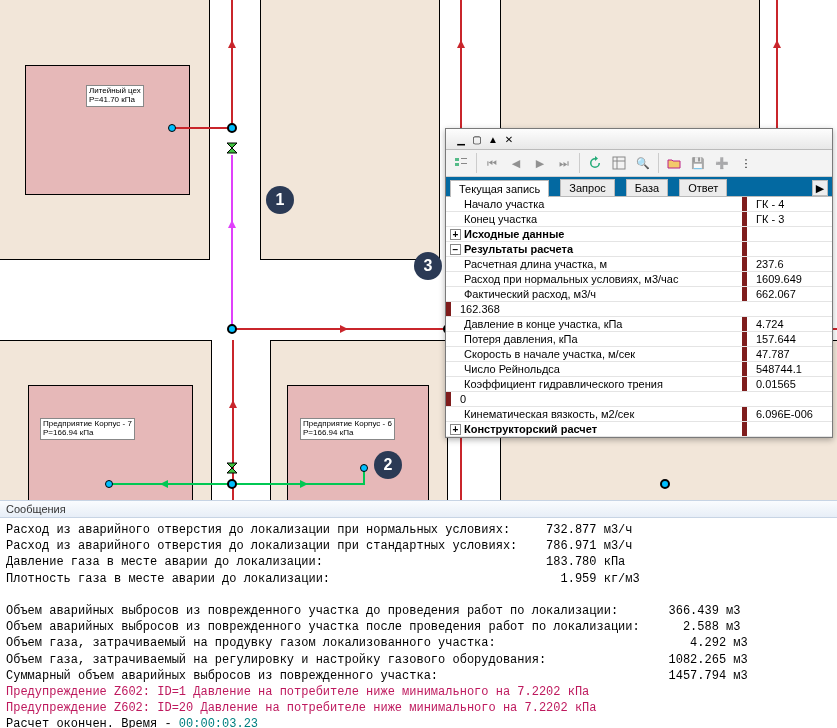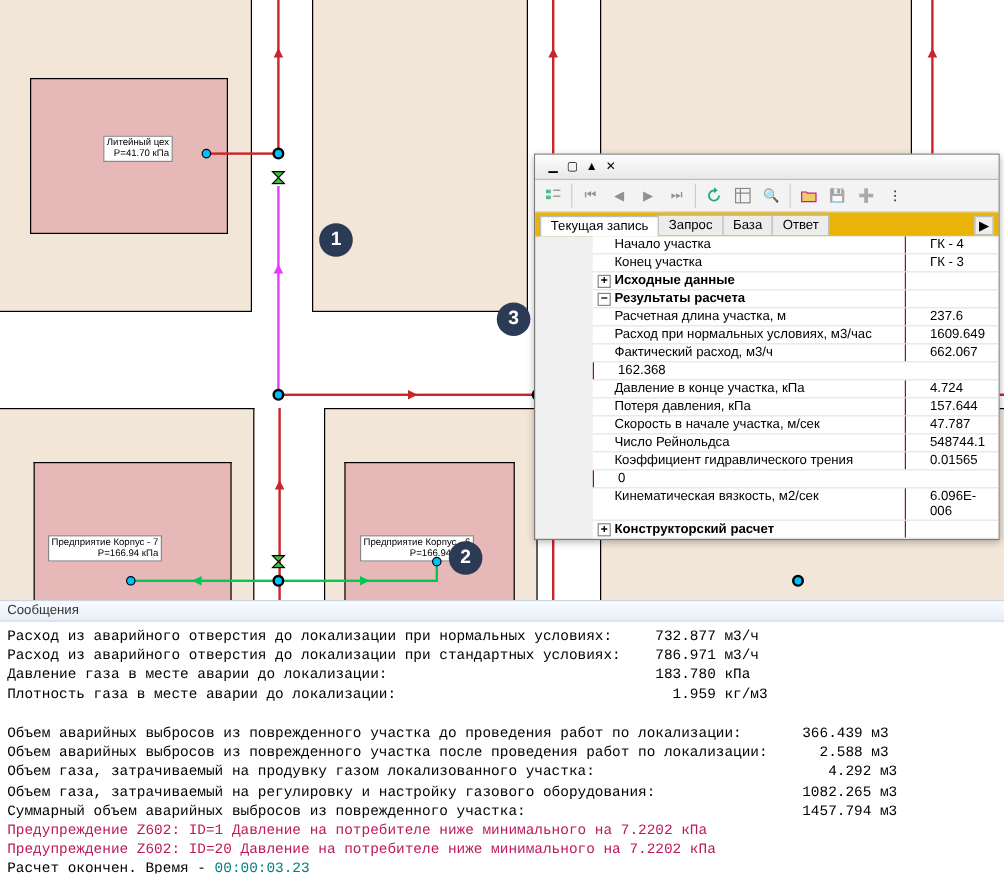--- a/index.html
+++ b/index.html
@@ -1,21 +1,21 @@
 <!DOCTYPE html>
 <html><head>
 <meta charset="utf-8">
 <style>
   * { box-sizing: border-box; margin: 0; padding: 0; }
   body { font-family: Tahoma, Arial, sans-serif; font-size: 11px; background: #fff; width: 837px; height: 728px; overflow: hidden; position: relative; }
   
   .map-area { position: relative; width: 837px; height: 500px; background: #fff; overflow: hidden; }
   .zone { position: absolute; background: #f2e6d9; border: 1px solid #000; }
   .building { position: absolute; background: #e6b8b8; border: 1px solid #000; }
-  .building-label { position: absolute; background: #fff; border: 1px solid #888; padding: 1px 2px; font-size: 8px; line-height: 1.1; text-align: right; white-space: nowrap; margin-top: 28px; }
+  .building-label { position: absolute; background: #fff; border: 1px solid #888; padding: 1px 2px; font-size: 8px; line-height: 1.1; text-align: left; white-space: nowrap; }
   
   .node { position: absolute; width: 10px; height: 10px; border-radius: 50%; border: 2px solid #000; background: #00bfff; transform: translate(-50%, -50%); }
   .node.small { width: 8px; height: 8px; border-width: 1.5px; }
   .valve { position: absolute; width: 12px; height: 12px; transform: translate(-50%,-50%); }
   .valve svg { width: 100%; height: 100%; display: block; }
   
   .pipe { position: absolute; background: #c9252b; }
   .pipe.magenta { background: #e040fb; }
   .pipe.green { background: #00c853; }
   
@@ -30,29 +30,29 @@
   
   .panel {
     position: absolute; left: 445px; top: 128px; width: 388px; background: #f0f0f0; border: 1px solid #7a7a7a; box-shadow: 0 2px 6px rgba(0,0,0,.3); z-index: 40;
   }
   .panel-title { background: linear-gradient(#fdfdfd,#e8e8e8); padding: 3px 6px; font-size: 12px; display: flex; align-items: center; border-bottom: 1px solid #bbb; }
   .panel-title .wt { flex: 1; }
   .win-btn { width: 14px; height: 14px; margin-left: 2px; display: inline-flex; align-items: center; justify-content: center; font-size: 10px; cursor: pointer; }
   .toolbar { background: #f3f3f3; padding: 2px 4px; display: flex; align-items: center; gap: 2px; border-bottom: 1px solid #d0d0d0; }
   .tb-btn { width: 22px; height: 22px; display: inline-flex; align-items: center; justify-content: center; border: 1px solid transparent; cursor: pointer; }
   .tb-sep { width: 1px; height: 20px; background: #ccc; margin: 0 2px; }
-  .tabstrip { background: #eab308; padding: 2px 4px 0; display: flex; gap: 0; border-bottom: 1px solid #bbb; align-items: flex-end; }
+  .tabstrip { background: #0369a1; padding: 2px 4px 0; display: flex; gap: 12px; border-bottom: 1px solid #bbb; align-items: flex-end; }
   .tab { padding: 2px 8px; font-size: 11px; border: 1px solid #bbb; border-bottom: none; background: #ececec; cursor: pointer; margin-right: -1px; }
   .tab.active { background: #fff; position: relative; top: 1px; }
   .tabstrip .scroll-r { margin-left: auto; width: 16px; height: 16px; border: 1px solid #bbb; background: #eee; display: flex; align-items: center; justify-content: center; }
 
-  .grid { background: #fff; font-size: 11px; margin-left: 48px; }
+  .grid { background: #fff; font-size: 11px; }
   .grid-row { display: flex; border-bottom: 1px solid #e4e4e4; }
   .grid-row .k { flex: 1; padding: 1px 4px 1px 18px; }
-  .grid-row .v { width: 78px; padding: 1px 20px; border-left: 1px solid #7f1d1d; }
+  .grid-row .v { width: 90px; padding: 1px 9px; border-left: 5px solid #7f1d1d; }
   .grid-row.hdr { font-weight: bold; }
   .grid-row.hdr .k { padding-left: 4px; }
   .tree-toggle { display: inline-block; width: 11px; height: 11px; border: 1px solid #888; text-align: center; line-height: 9px; font-size: 10px; margin-right: 3px; background: #fff; cursor: pointer; }
 
   
   .msg-area { position: absolute; left: 0; top: 500px; width: 837px; height: 228px; background: #fff; }
   .msg-title { background: linear-gradient(#fafcfe,#e7eef7); border-top: 1px solid #c7d4e4; border-bottom: 1px solid #c7d4e4; padding: 2px 6px; font-size: 11px; color: #333; }
   .msg-body { padding: 4px 6px; font-family: 'Courier New', monospace; font-size: 12px; line-height: 1.35; white-space: pre; color: #000; }
   .msg-body .blue { color: #be185d; }
   .msg-body .teal { color: #008080; }

